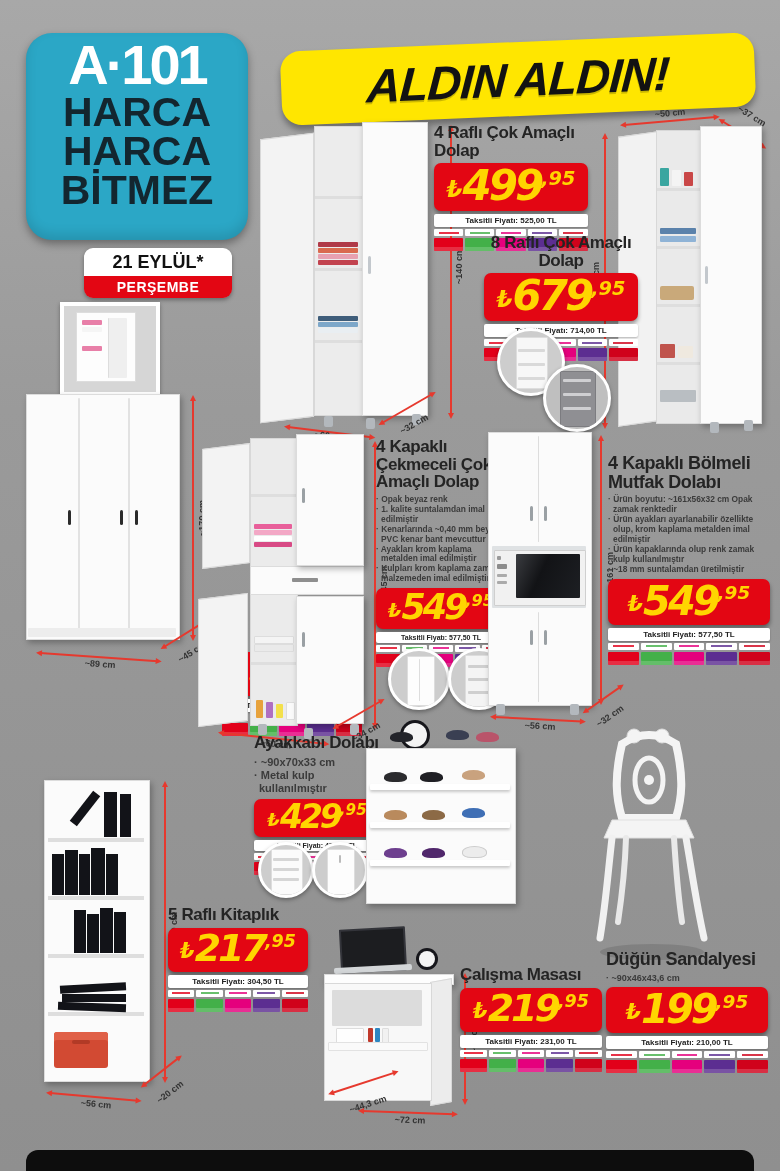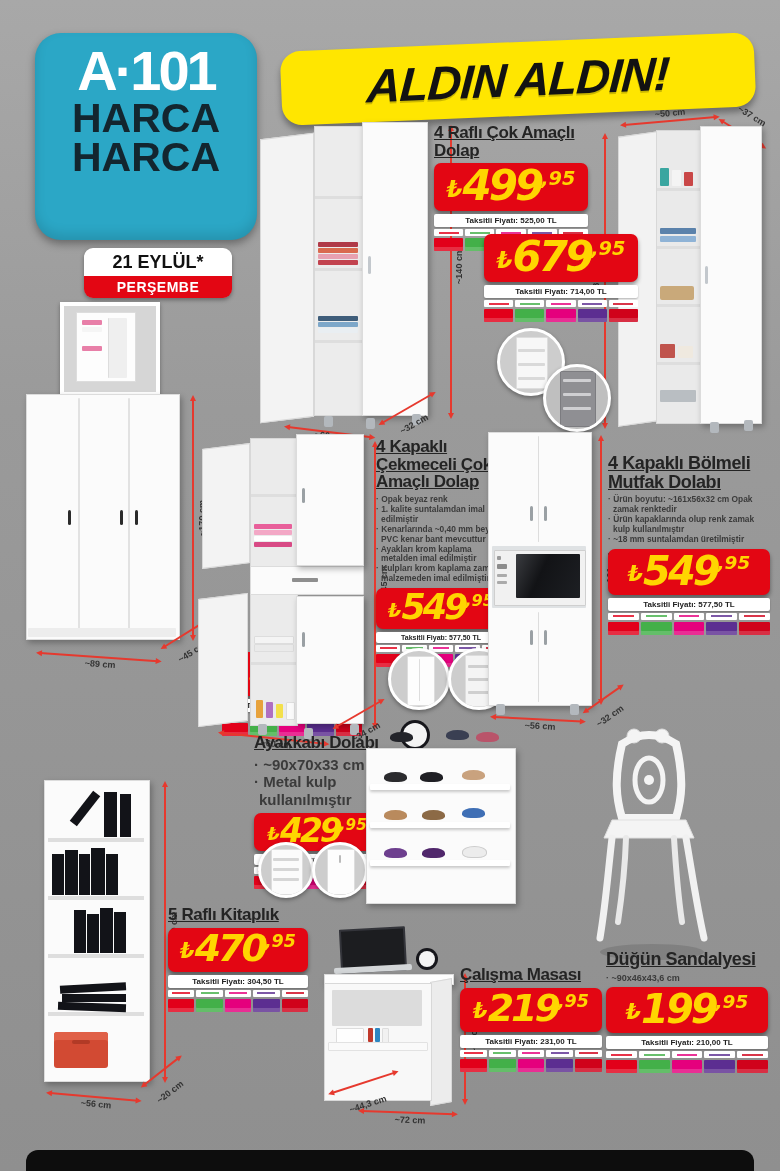--- a/index.html
+++ b/index.html
@@ -2,37 +2,37 @@
 <html><head>
 <meta charset="utf-8">
 <style>
   html,body{margin:0;padding:0;}
   body{font-family:"Liberation Sans",sans-serif;background:#777;}
   #page{position:relative;width:780px;height:1171px;margin:0 auto;overflow:hidden;
         background:linear-gradient(180deg,#a8a8a8 0%,#9a9a9a 35%,#8f8f8f 100%);}
   .abs{position:absolute;}
 
   
-  .logo{position:absolute;left:35px;top:33px;width:222px;height:207px;background:#2BA7C6;
+  .logo{position:absolute;left:26px;top:33px;width:222px;height:207px;background:#2BA7C6;
         border-radius:26px;box-shadow:0 4px 8px rgba(0,0,0,.35), inset 0 -6px 12px rgba(0,0,0,.12);
-        text-align:center;padding-top:10px;box-sizing:border-box;}
+        text-align:center;padding-top:4px;box-sizing:border-box;}
   .logo .brand{color:#fff;font-size:56px;font-weight:bold;letter-spacing:-3px;line-height:1;}
   .logo .hline{color:#13262F;font-size:41px;font-weight:bold;letter-spacing:0px;line-height:.95;}
   .datebox{position:absolute;left:84px;top:248px;width:148px;border-radius:9px;overflow:hidden;
            box-shadow:0 2px 4px rgba(0,0,0,.35);}
   .datebox .d1{background:#fff;color:#111;font-weight:bold;font-size:18px;text-align:center;padding:4px 0 3px;}
   .datebox .d2{background:#E30613;color:#fff;font-weight:bold;font-size:14px;text-align:center;padding:3px 0;letter-spacing:.5px;}
   .banner{position:absolute;left:281px;top:42px;width:474px;height:74px;background:#FFE600;
           border-radius:20px;transform:rotate(-2.4deg);display:flex;align-items:center;justify-content:center;
           box-shadow:0 5px 6px rgba(0,0,0,.35);}
   .banner span{font-size:47px;font-weight:bold;font-style:italic;color:#121212;letter-spacing:-1px;
                transform:skewX(-6deg);text-shadow:0 2px 0 rgba(0,0,0,.2);}
 
   
-  .ptitle{font-weight:bold;color:#242424;font-size:17px;line-height:1.04;letter-spacing:-.4px;margin:0 0 4px 0;text-decoration:underline;}
+  .ptitle{font-weight:bold;color:#242424;font-size:17px;line-height:1.04;letter-spacing:-.4px;margin:0 0 4px 0;}
   .bullets{font-size:8.4px;font-weight:bold;color:#3b3b3b;line-height:1.18;margin-bottom:4px;}
   .bullets div{padding-left:5px;text-indent:-5px;}
   .bullets div::before{content:"· ";}
   .price-tag{font-family:"DejaVu Sans",sans-serif;background:#E30613;border-radius:7px;color:#FFD500;
              display:flex;align-items:flex-start;justify-content:center;font-style:italic;font-weight:bold;
              box-shadow:0 3px 4px rgba(0,0,0,.4);padding:1px 4px 3px;}
   .price-tag .cur{font-size:.55em;margin-top:.5em;}
   .price-tag .main{font-size:1em;line-height:1.05;letter-spacing:-3px;font-style:italic;}
   .price-tag .sup{font-size:.46em;margin-top:.12em;}
   .taksit{background:#fff;border-radius:2px;color:#222;font-size:8px;font-weight:bold;text-align:center;
@@ -74,20 +74,21 @@
 </style>
 </head>
 <body>
 
 <div id="page">
 
   <div class="logo">
     <div class="brand">A·101</div>
     <div class="hline">HARCA</div>
     <div class="hline">HARCA</div>
+    <div class="hline">BİTMEZ</div>
   </div>
   <div class="datebox">
     <div class="d1">21 EYLÜL*</div>
     <div class="d2">PERŞEMBE</div>
   </div>
   <div class="banner">
     <span>ALDIN ALDIN!</span>
   </div>
 
   <div class="abs" style="left:60px;top:302px;width:92px;height:86px;background:#d6d6d6;border:4px solid #fff;box-shadow:0 2px 4px rgba(0,0,0,.35);">
@@ -180,20 +181,21 @@
     <span class="bar" style="left:66px;top:178px;width:34px;height:14px;background:#c9a97a;border-radius:2px;"></span>
     <span class="bar" style="left:66px;top:236px;width:15px;height:14px;background:#c0544d;"></span>
     <span class="bar" style="left:84px;top:238px;width:15px;height:12px;background:#efe9df;"></span>
     <span class="bar" style="left:66px;top:282px;width:36px;height:12px;background:#b9bec2;"></span>
     <span class="wht" style="left:106px;top:18px;width:60px;height:296px;"></span>
     <span class="handle" style="left:111px;top:158px;"></span>
     <span class="foot" style="left:116px;top:314px;"></span>
     <span class="foot" style="left:150px;top:312px;"></span>
   </div>
   <div class="abs" style="left:484px;top:234px;width:154px;">
+    <h3 class="ptitle" style="text-align:center;">8 Raflı Çok Amaçlı Dolap</h3>
     <div class="price-tag" style="font-size:42px;">
       <span class="cur">₺</span>
         <span class="main">679</span>
         <span class="sup">,95</span>
     </div>
     <div class="taksit">Taksitli Fiyatı: 714,00 TL</div>
     <div class="pays">
         <div class="r1">
           <span>
             <i style="background: rgb(226, 0, 26);"></i>
@@ -389,20 +391,21 @@
     <span class="dlbl" style="left:128px;top:146px;transform:translate(-50%,-50%) rotate(-90deg);">~161 cm</span>
     <span class="dl h" style="left:12px;top:292px;width:88px;transform:rotate(3deg);"></span>
     <span class="dlbl" style="left:58px;top:302px;transform:translate(-50%,-50%) rotate(3deg);">~56 cm</span>
     <span class="dl h" style="left:104px;top:286px;width:42px;transform:rotate(-35deg);"></span>
     <span class="dlbl" style="left:128px;top:292px;transform:translate(-50%,-50%) rotate(-35deg);">~32 cm</span>
   </div>
   <div class="abs" style="left:608px;top:454px;width:162px;">
     <h3 class="ptitle" style="font-size:18px;">4 Kapaklı Bölmeli Mutfak Dolabı</h3>
     <div class="bullets">
       <div>Ürün boyutu: ~161x56x32 cm Opak zamak renktedir</div>
+      <div>Ürün ayakları ayarlanabilir özellikte olup, krom kaplama metalden imal edilmiştir</div>
       <div>Ürün kapaklarında olup renk zamak kulp kullanılmıştır</div>
       <div>~18 mm suntalamdan üretilmiştir</div>
     </div>
     <div class="price-tag" style="font-size:40px;">
       <span class="cur">₺</span>
         <span class="main">549</span>
         <span class="sup">,95</span>
     </div>
     <div class="taksit">Taksitli Fiyatı: 577,50 TL</div>
     <div class="pays">
@@ -428,21 +431,21 @@
           <span style="background: rgb(67, 176, 73);"></span>
           <span style="background: rgb(229, 0, 125);"></span>
           <span style="background: rgb(92, 46, 145);"></span>
           <span style="background: rgb(208, 2, 27);"></span>
         </div>
       </div>
   </div>
 
   <div class="abs" style="left:254px;top:734px;width:126px;">
     <h3 class="ptitle">Ayakkabı Dolabı</h3>
-    <div class="bullets" style="font-size:15px;">
+    <div class="bullets" style="font-size:11px;">
       <div>~90x70x33 cm</div>
       <div>Metal kulp kullanılmıştır</div>
     </div>
     <div class="price-tag" style="font-size:33px;">
       <span class="cur">₺</span>
         <span class="main">429</span>
         <span class="sup">,95</span>
     </div>
     <div class="taksit" style="font-size:7px;">Taksitli Fiyatı: 451,50 TL</div>
     <div class="pays">
@@ -531,21 +534,21 @@
     <span class="dlbl" style="left:150px;top:160px;transform:translate(-50%,-50%) rotate(-90deg);">~170 cm</span>
     <span class="dl h" style="left:26px;top:322px;width:88px;transform:rotate(5deg);"></span>
     <span class="dlbl" style="left:72px;top:334px;transform:translate(-50%,-50%) rotate(5deg);">~56 cm</span>
     <span class="dl h" style="left:120px;top:314px;width:44px;transform:rotate(-38deg);"></span>
     <span class="dlbl" style="left:146px;top:322px;transform:translate(-50%,-50%) rotate(-38deg);">~20 cm</span>
   </div>
   <div class="abs" style="left:168px;top:906px;width:140px;">
     <h3 class="ptitle">5 Raflı Kitaplık</h3>
     <div class="price-tag" style="font-size:38px;">
       <span class="cur">₺</span>
-        <span class="main">470</span>
+        <span class="main">217</span>
         <span class="sup">,95</span>
     </div>
     <div class="taksit">Taksitli Fiyatı: 304,50 TL</div>
     <div class="pays">
         <div class="r1">
           <span>
             <i style="background: rgb(226, 0, 26);"></i>
           </span>
           <span>
             <i style="background: rgb(67, 176, 73);"></i>

